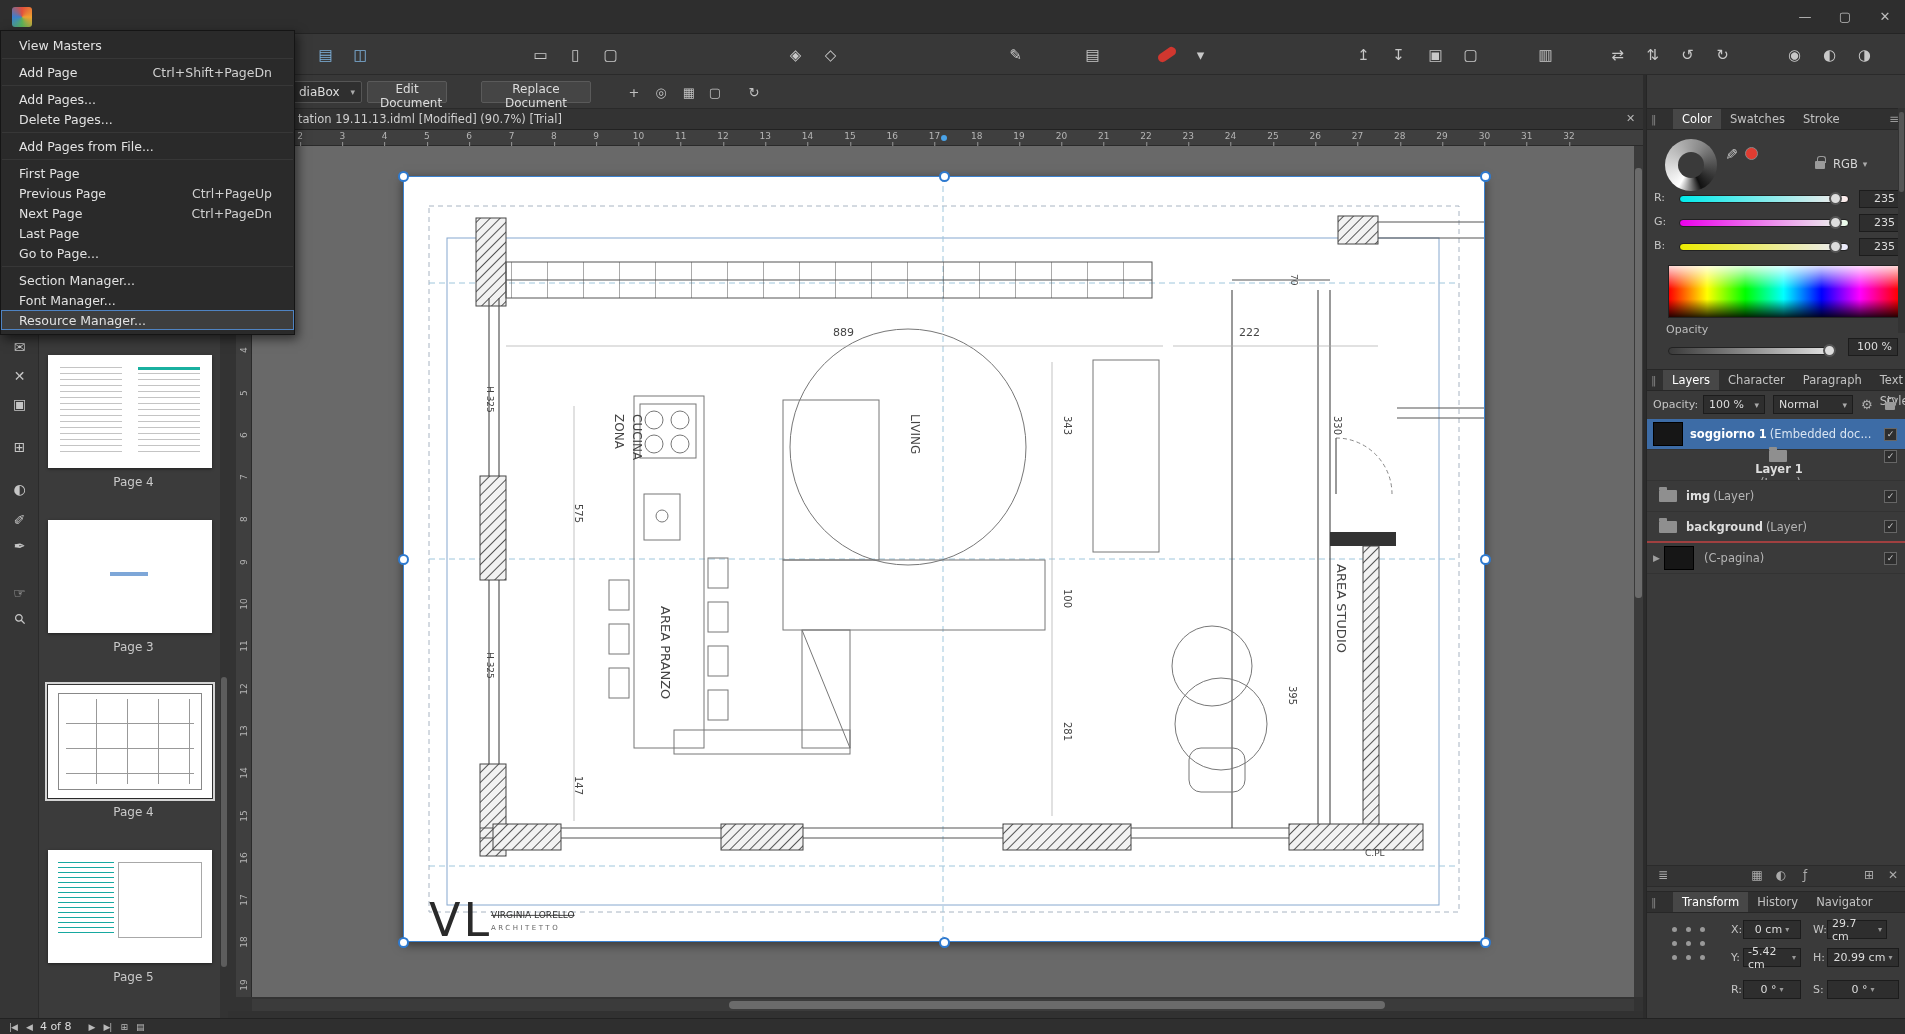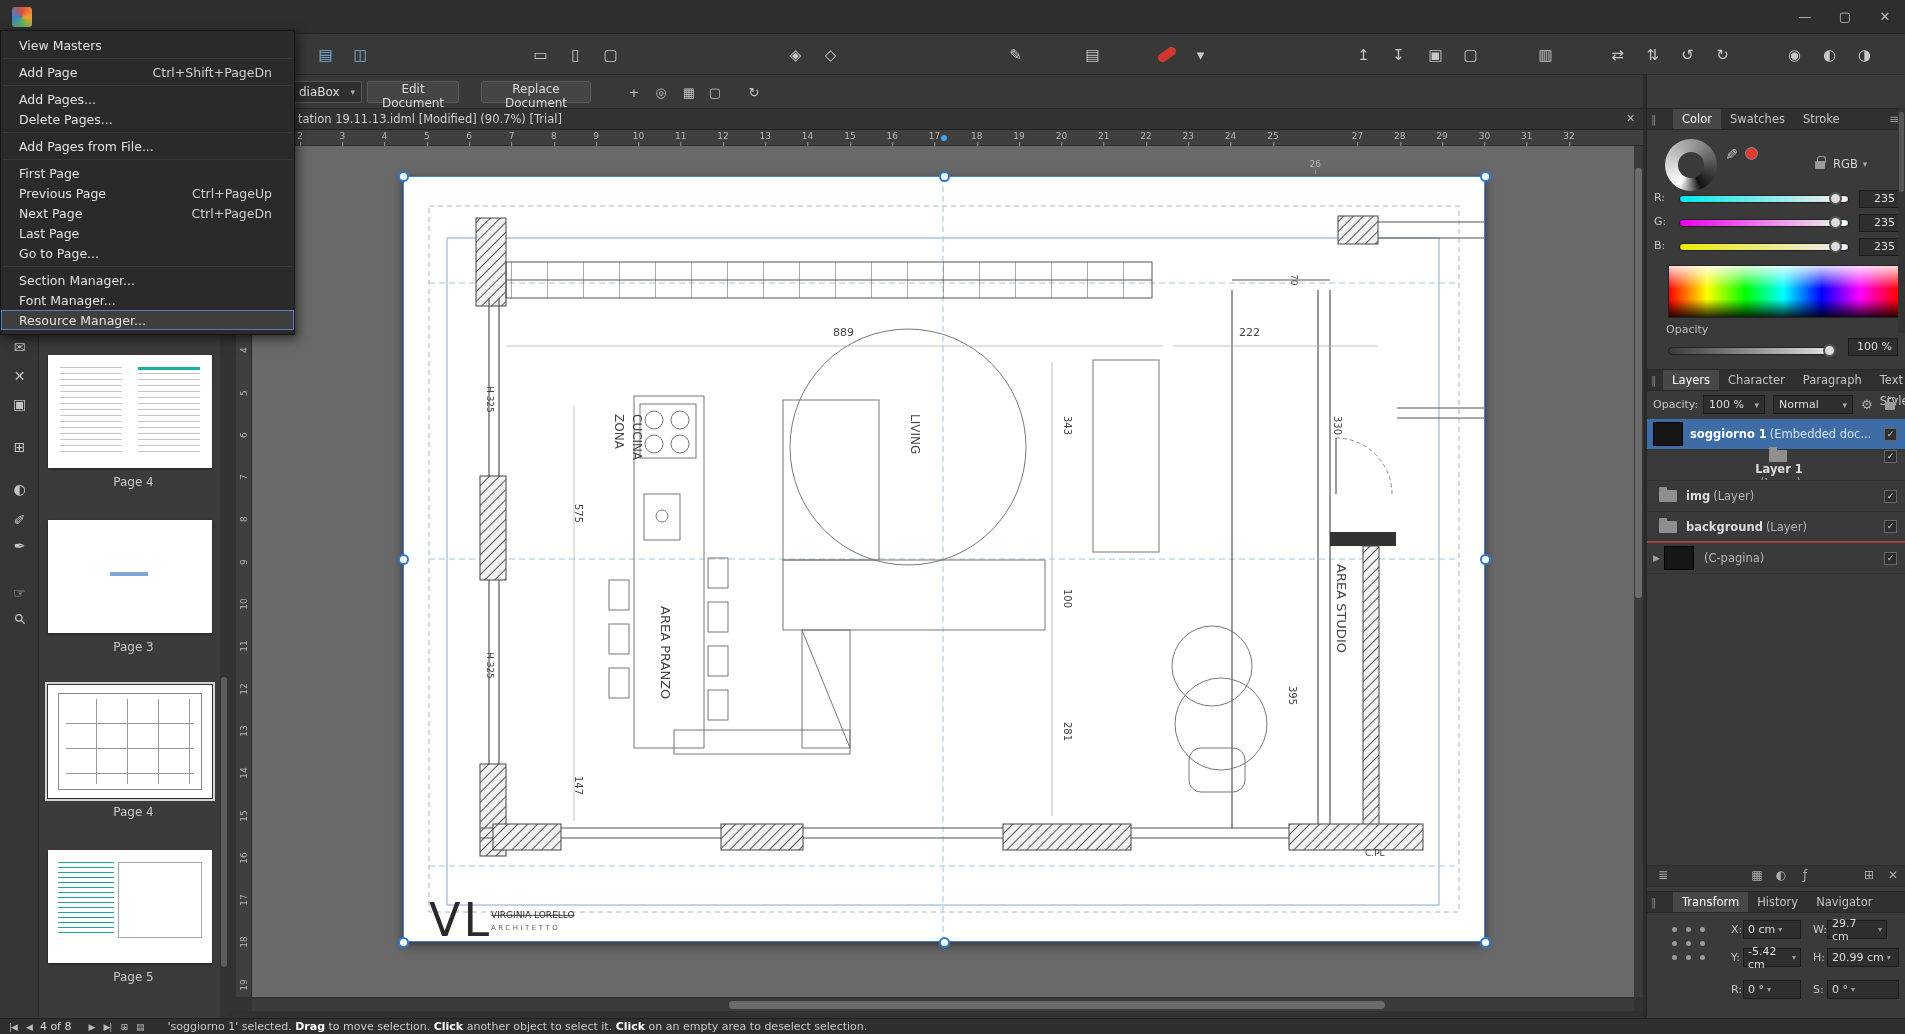--- a/index.html
+++ b/index.html
@@ -135,21 +135,21 @@
   .lname{font-weight:bold;font-size:11.5px;white-space:nowrap}
   .lsuffix{font-size:11.5px;color:#b5b5b5;margin-left:3px;white-space:nowrap;overflow:hidden;text-overflow:ellipsis;max-width:120px}
   .lrow.sel .lsuffix{color:#d8e4f2}
   .lcheck{position:absolute;right:8px;width:13px;height:13px;background:#2e2e2e;border:1px solid #666;color:#ccc;font-size:9px;line-height:11px;text-align:center}
   .lf-icon{position:absolute;top:2px;color:#ababab;font-size:12px;width:20px;text-align:center}
   .layers-footer{position:absolute;left:0;top:790px;width:100%;height:22px;border-top:1px solid #2b2b2b;border-bottom:1px solid #2b2b2b;background:#343434}
 
   .anchor-grid{position:absolute;left:25px;top:852px;width:34px;height:34px}
   .ag-dot{position:absolute;width:5px;height:5px;border-radius:50%;background:#999}
   .tf-label{position:absolute;color:#c5c5c5;font-size:11px}
-  .tf-box{position:absolute;height:19px;background:#2e2e2e;border:1px solid #1c1c1c;color:#ddd;font-size:11px;display:flex;align-items:center;justify-content:flex-start;padding:0 4px}
+  .tf-box{position:absolute;height:19px;background:#2e2e2e;border:1px solid #1c1c1c;color:#ddd;font-size:11px;display:flex;align-items:center;justify-content:center;padding:0 4px}
   .tf-box::after{content:"▾";font-size:8px;color:#999;margin-left:3px}
 
   
   .statusbar{position:absolute;left:0;top:1018px;width:1905px;height:16px;background:#2f2f2f;border-top:1px solid #222;display:flex;align-items:center;font-size:11px;color:#c9c9c9;z-index:30}
   .sb-icon{margin-left:9px;color:#b9b9b9;font-size:9px;letter-spacing:-1px}
   .sb-ind{margin:0 8px;color:#ddd;font-size:11px}
   .status-msg{margin-left:24px;white-space:nowrap}
   .seg{color:#c9c9c9}
   .seg-b{color:#fff;font-weight:bold}
 </style>
@@ -210,21 +210,21 @@
       <span class="tb-btn">◉</span>
       <span class="tb-btn">◐</span>
       <span class="tb-btn">◑</span>
     </div>
   </div>
 
 <div class="ctxbar">
   <div class="ctx-dd dd">
     <span>diaBox</span>
   </div>
-  <button class="ctx-btn" style="left:367px;width:92px">Edit Document</button>
+  <button class="ctx-btn" style="left:367px;width:80px">Edit Document</button>
   <button class="ctx-btn" style="left:481px;width:110px">Replace Document</button>
   <div>
       <span class="ctx-icon" style="left: 622px;">+</span>
       <span class="ctx-icon" style="left: 649px;">◎</span>
       <span class="ctx-icon" style="left: 677px;">▦</span>
       <span class="ctx-icon" style="left: 703px;">▢</span>
       <span class="ctx-icon" style="left: 742px;">↻</span>
     </div>
 </div>
 
@@ -252,21 +252,21 @@
     <span class="rnum" style="left: 656.2px;">16</span>
     <span class="rnum" style="left: 698.5px;">17</span>
     <span class="rnum" style="left: 740.8px;">18</span>
     <span class="rnum" style="left: 783.1px;">19</span>
     <span class="rnum" style="left: 825.4px;">20</span>
     <span class="rnum" style="left: 867.7px;">21</span>
     <span class="rnum" style="left: 910px;">22</span>
     <span class="rnum" style="left: 952.3px;">23</span>
     <span class="rnum" style="left: 994.6px;">24</span>
     <span class="rnum" style="left: 1036.9px;">25</span>
-    <span class="rnum" style="left: 1079.2px; margin-top: 28px;">26</span>
+    <span class="rnum" style="left: 1079.2px;">26</span>
     <span class="rnum" style="left: 1121.5px;">27</span>
     <span class="rnum" style="left: 1163.8px;">28</span>
     <span class="rnum" style="left: 1206.1px;">29</span>
     <span class="rnum" style="left: 1248.4px;">30</span>
     <span class="rnum" style="left: 1290.7px; text-align: right;">31</span>
     <span class="rnum" style="left: 1333px;">32</span>
   </div>
 <div class="vruler">
     <span class="vnum" style="top: 72.3px;">1</span>
     <span class="vnum" style="top: 114.6px;">2</span>
@@ -603,21 +603,20 @@
 <div class="statusbar">
   <span style="display:flex;align-items:center">
       <span class="sb-icon">|◀</span>
       <span class="sb-icon">◀</span>
       <span class="sb-ind">4 of 8</span>
       <span class="sb-icon">▶</span>
       <span class="sb-icon">▶|</span>
       <span class="sb-icon">⊞</span>
       <span class="sb-icon">▤</span>
     </span>
-  <span class="status-msg"><span class="seg">'soggiorno 1' selected. </span><span class="seg-b">Drag</span><span class="seg"> to move selection. </span><span class="seg-b">Click</span><span class="seg"> another object to select it. </span><span class="seg-b">Click</span><span class="seg"> on an empty area to deselect selection.</span></span>
 </div>
 
 <div class="dropmenu">
     <div class="menu-item">
       <span class="mi-label">View Masters</span>
       <span class="mi-short"></span>
     </div>
     <div class="menu-sep"></div>
     <div class="menu-item">
       <span class="mi-label">Add Page</span>

